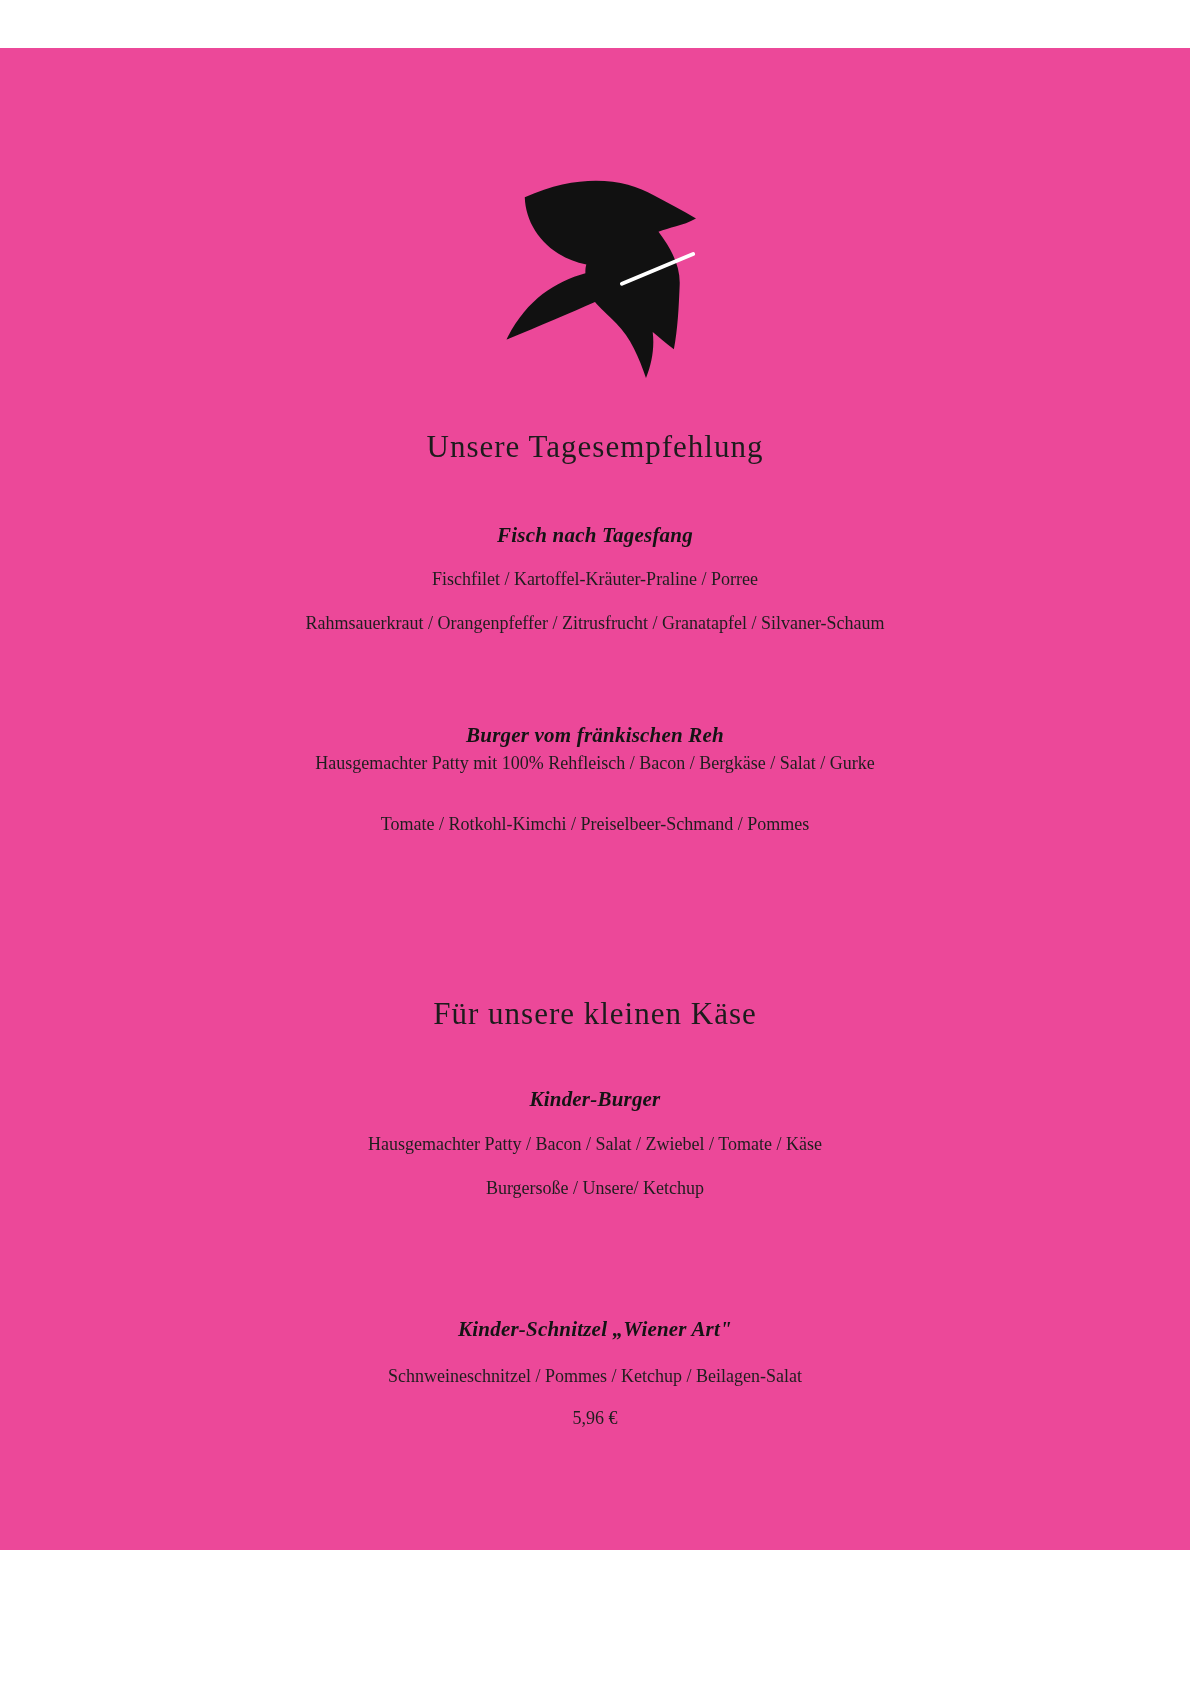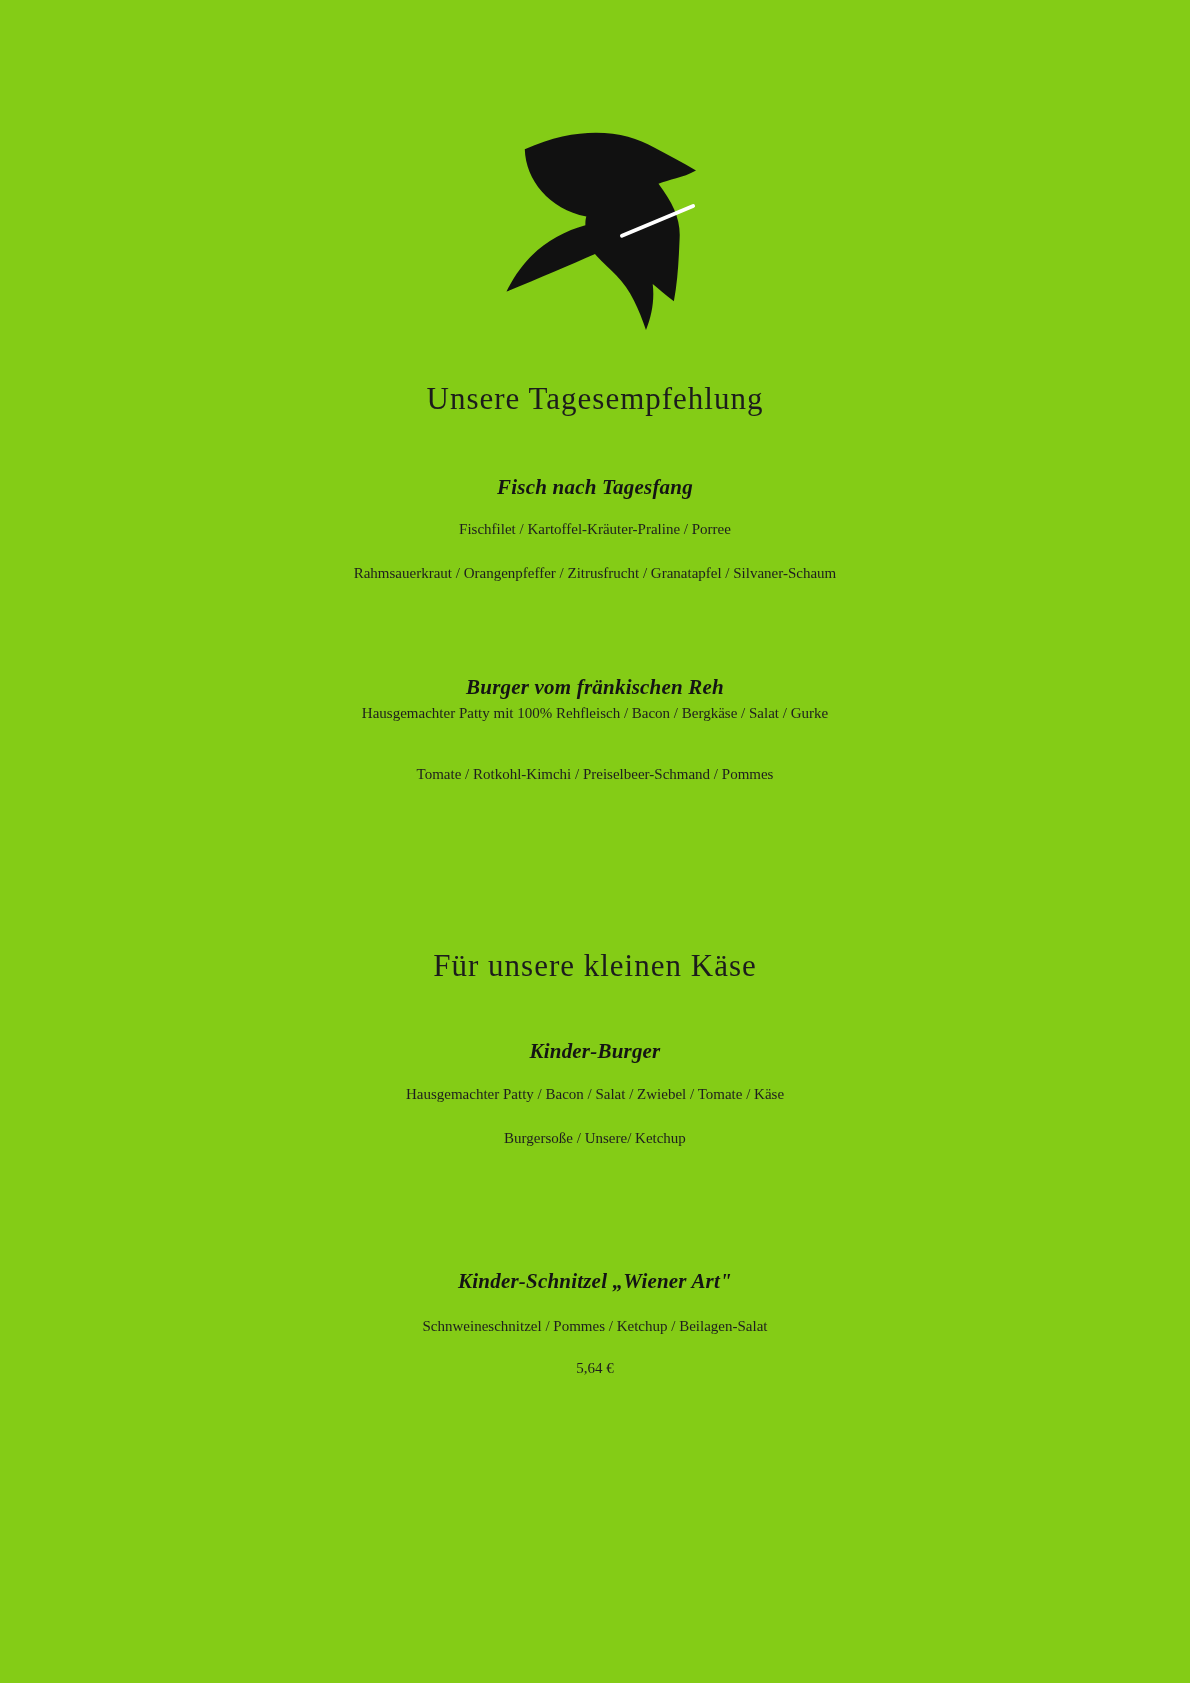--- a/index.html
+++ b/index.html
@@ -3,25 +3,26 @@
 <meta charset="utf-8">
 <style>
   html, body {
     margin: 0;
     padding: 0;
     background: #ffffff;
   }
   .page {
     position: relative;
     width: 1190px;
-    height: 1683px;
-    background: #84cc16;
+    height: 1502px;
+    background: #ec4899;
     color: #1b1b1b;
     font-family: "Liberation Serif", "DejaVu Serif", serif;
     overflow: hidden;
+    margin-top: 48px;
   }
   .logo {
     position: absolute;
     top: 130px;
     left: 50%;
     transform: translateX(-50%);
     width: 212px;
     height: 202px;
   }
   .t {
@@ -39,21 +40,21 @@
     color: #1c1c1c;
   }
   .dish-title {
     font-size: 21px;
     font-weight: 700;
     letter-spacing: 0.2px;
     color: #141414;
     font-style: italic;
   }
   .dish-line, .dish-price {
-    font-size: 15px;
+    font-size: 18px;
     font-weight: 400;
     color: #1e1e1e;
   }
 </style>
 </head>
 <body>
 
 <div class="page">
 
   <svg class="logo" viewBox="0 0 220 210" aria-hidden="true">
@@ -85,15 +86,15 @@
   <div class="t dish-line" style="top:767px">Tomate / Rotkohl-Kimchi / Preiselbeer-Schmand / Pommes</div>
 
   <div class="t heading" style="top:950px">Für unsere kleinen Käse</div>
 
   <div class="t dish-title" style="top:1041px">Kinder-Burger</div>
   <div class="t dish-line" style="top:1087px">Hausgemachter Patty / Bacon / Salat / Zwiebel / Tomate / Käse</div>
   <div class="t dish-line" style="top:1131px">Burgersoße / Unsere/ Ketchup</div>
 
   <div class="t dish-title" style="top:1271px">Kinder-Schnitzel „Wiener Art"</div>
   <div class="t dish-line" style="top:1319px">Schnweineschnitzel / Pommes / Ketchup / Beilagen-Salat</div>
-  <div class="t dish-price" style="top:1361px">5,64 €</div>
+  <div class="t dish-price" style="top:1361px">5,96 €</div>
 
 </div>
 
 </body></html>

